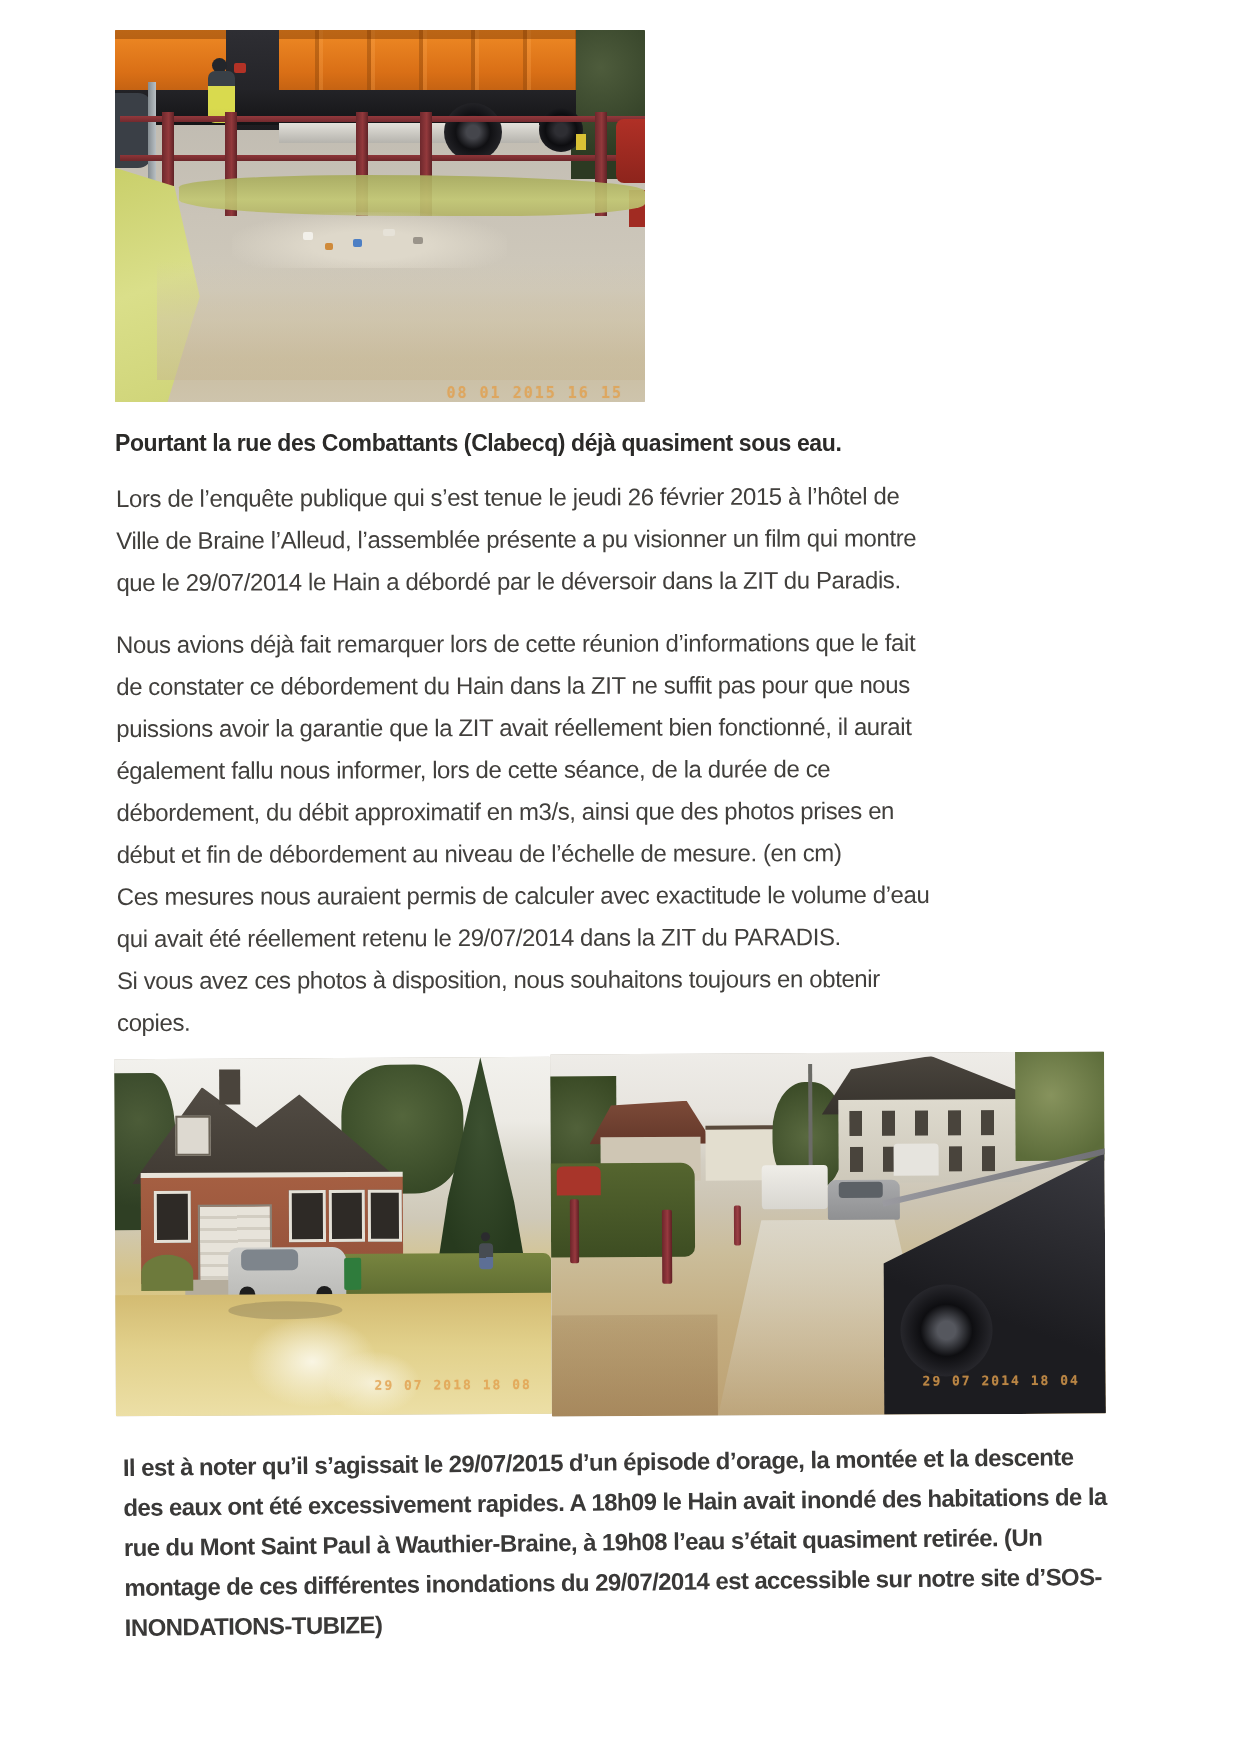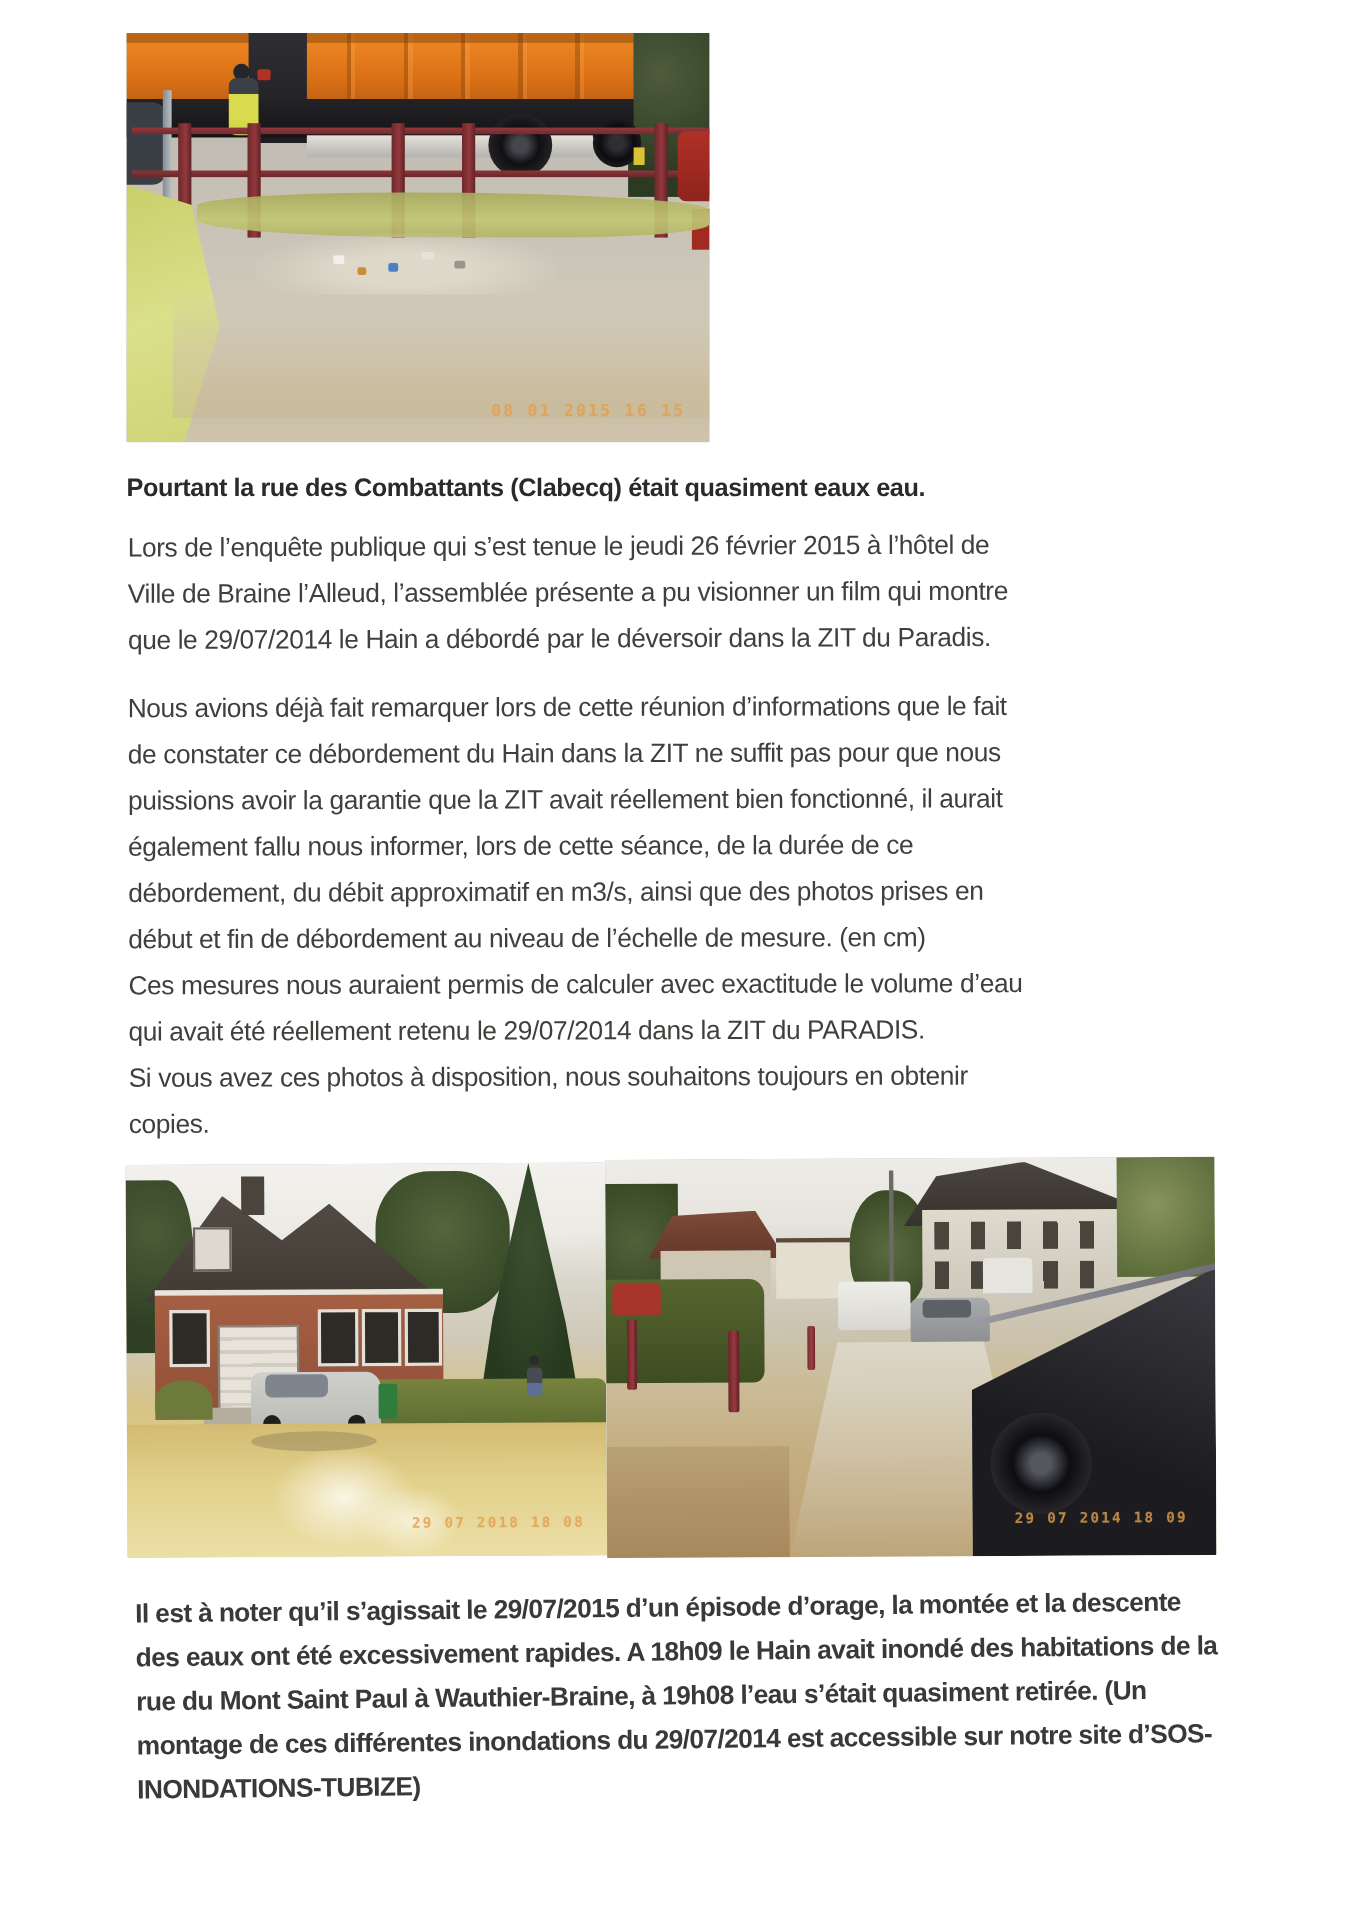--- a/index.html
+++ b/index.html
@@ -62,24 +62,24 @@
   <div class="ly" style="left:12%;top:39%;width:88%;height:11%;background:linear-gradient(180deg,#a8ab5e,#c2c773 60%,#b4b468);border-radius:40% 60% 30% 50%/30% 40% 30% 40%;opacity:.92;"></div>
   <div class="ly" style="left:0;top:37%;width:16%;height:63%;background:linear-gradient(160deg,#c9cf6a,#dadf8a 50%,#cfd478);clip-path:polygon(0 0,70% 8%,100% 55%,62% 100%,0 100%);"></div>
   <div class="ly" style="left:22%;top:49%;width:52%;height:15%;background:radial-gradient(ellipse at 50% 60%,#ded8ca 30%,rgba(222,216,202,0) 75%);">
     <div class="ly" style="left:26%;top:36%;width:10px;height:8px;background:#f2f0ea;border-radius:2px;"></div>
     <div class="ly" style="left:44%;top:48%;width:9px;height:8px;background:#4d7fc4;border-radius:2px;"></div>
     <div class="ly" style="left:55%;top:30%;width:12px;height:7px;background:#e6e2d8;border-radius:2px;"></div>
     <div class="ly" style="left:34%;top:55%;width:8px;height:7px;background:#cf8a3a;border-radius:2px;"></div>
     <div class="ly" style="left:66%;top:44%;width:10px;height:7px;background:#9a948a;border-radius:2px;"></div>
   </div>
   <div class="ly" style="left:8%;top:62%;width:92%;height:32%;background:linear-gradient(180deg,rgba(214,205,184,0),rgba(209,197,170,.55) 50%,rgba(199,183,148,.5));"></div>
-  <div class="ts" style="right:22px;bottom:20px;margin-top:12px;">08 01 2015 16 15</div>
+  <div class="ts" style="right:22px;bottom:0;margin-top:12px;">08 01 2015 16 15</div>
 </div>
 
-<div class="caption">Pourtant la rue des Combattants (Clabecq) était quasiment eaux eau.</div>
+<div class="caption">Pourtant la rue des Combattants (Clabecq) déjà quasiment sous eau.</div>
 
 <div class="bodytext" id="par1">
   <div class="bline">Lors de l’enquête publique qui s’est tenue le jeudi 26 février 2015 à l’hôtel de</div>
   <div class="bline">Ville de Braine l’Alleud, l’assemblée présente a pu visionner un film qui montre</div>
   <div class="bline">que le 29/07/2014 le Hain a débordé par le déversoir dans la ZIT du Paradis.</div>
 </div>
 
 <div class="bodytext" id="par2">
   <div class="bline">Nous avions déjà fait remarquer lors de cette réunion d’informations que le fait</div>
   <div class="bline">de constater ce débordement du Hain dans la ZIT ne suffit pas pour que nous</div>
@@ -145,21 +145,21 @@
   <div class="ly" style="left:52%;top:35.5%;width:8%;height:4.5%;background:#5c6166;border-radius:4px;"></div>
   <div class="ly" style="left:30%;top:46%;width:40%;height:54%;background:linear-gradient(180deg,rgba(222,218,206,.85),rgba(214,206,188,.5) 60%,rgba(190,170,134,.4));clip-path:polygon(20% 0,80% 0,100% 100%,0 100%);"></div>
   <div class="ly" style="left:3.5%;top:40%;width:9px;height:64px;background:linear-gradient(90deg,#6d252a,#97393f 55%,#5e1f23);border-radius:2px;"></div>
   <div class="ly" style="left:20%;top:43%;width:10px;height:74px;background:linear-gradient(90deg,#6d252a,#97393f 55%,#5e1f23);border-radius:2px;"></div>
   <div class="ly" style="left:33%;top:42%;width:7px;height:40px;background:linear-gradient(90deg,#7a2c31,#9c4046 55%,#6b2428);border-radius:2px;"></div>
   <div class="ly" style="left:0;top:72%;width:30%;height:28%;background:linear-gradient(180deg,rgba(150,120,80,.25),rgba(140,105,65,.45));"></div>
   <div class="ly" style="left:62%;top:25%;width:8%;height:9%;background:#e6e4de;border-radius:4px 4px 0 0;"></div>
   <div class="ly" style="left:60%;top:28%;width:40%;height:72%;background:linear-gradient(200deg,#3a3a40,#1c1c20 60%);clip-path:polygon(0 42%,100% 0,100% 100%,0 100%);"></div>
   <div class="ly" style="left:60%;top:41%;width:42%;height:6px;background:linear-gradient(90deg,#9a9aa0,#6e6e74);transform:rotate(-13deg);transform-origin:left center;"></div>
   <div class="ly" style="left:63%;top:64%;width:92px;height:92px;border-radius:50%;background:radial-gradient(circle,#55575e 14%,#0e0e11 40%,#26262b 70%);"></div>
-  <div class="ts" style="right:26px;bottom:26px;font-size:13px;">29 07 2014 18 09</div>
+  <div class="ts" style="right:26px;bottom:26px;font-size:13px;">29 07 2014 18 04</div>
 </div>
 
 <div class="boldnote">
   <div class="bline">Il est à noter qu’il s’agissait le 29/07/2015 d’un épisode d’orage, la montée et la descente</div>
   <div class="bline">des eaux ont été excessivement rapides. A 18h09 le Hain avait inondé des habitations de la</div>
   <div class="bline">rue du Mont Saint Paul à Wauthier-Braine, à 19h08 l’eau s’était quasiment retirée. (Un</div>
   <div class="bline">montage de ces différentes inondations du 29/07/2014 est accessible sur notre site d’SOS-</div>
   <div class="bline">INONDATIONS-TUBIZE)</div>
 </div>
 

